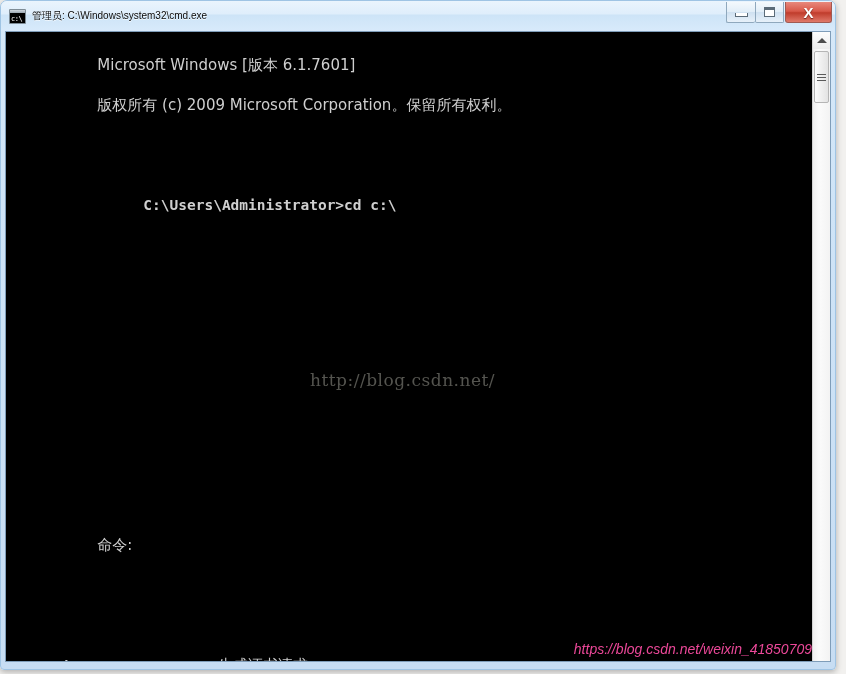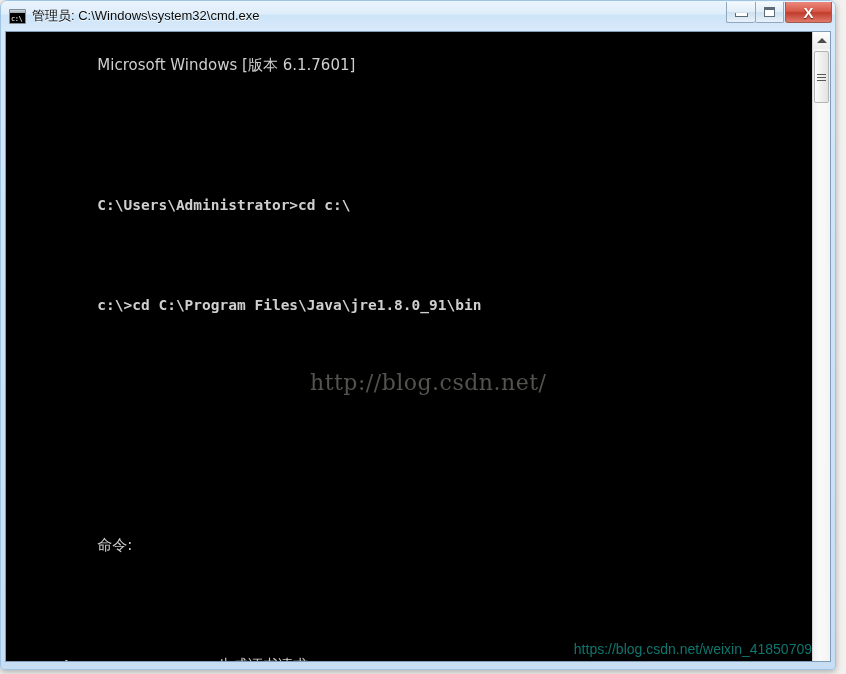--- a/index.html
+++ b/index.html
@@ -71,21 +71,21 @@
     bottom: 0px;
     font-family: "DejaVu Sans Mono", monospace;
     font-size: 7px;
     line-height: 8px;
     color: #ffffff;
     letter-spacing: -0.5px;
   }
 
   .title-text {
     font-family: "Liberation Sans", sans-serif;
-    font-size: 13px;
+    font-size: 10px;
     color: #0a0a0a;
     white-space: nowrap;
     text-shadow: 0 1px 0 rgba(255,255,255,0.85);
   }
 
   
   .winbuttons {
     position: absolute;
     right: 3px;
     top: 1px;
@@ -184,45 +184,46 @@
     font-weight: bold;
   }
   .cmdrow .desc {
     font-family: "DejaVu Sans", "Liberation Sans", sans-serif;
     font-size: 15px;
   }
   .cjk {
     font-family: "DejaVu Sans", "Liberation Sans", sans-serif;
     font-size: 15px;
   }
-  .mono-b { font-weight: bold; }
+  .mono-b { font-weight: bold; margin-left: 46px; }
 
   
   .watermark-mid {
     position: absolute;
     left: 304px;
     top: 338px;
     z-index: 3;
     font-family: "DejaVu Serif", "Liberation Serif", serif;
-    font-size: 22px;
+    font-size: 17px;
     letter-spacing: 0.5px;
     color: #54544f;
     white-space: nowrap;
     pointer-events: none;
   }
   .watermark-bottom {
     position: absolute;
     right: 0px;
     bottom: 4px;
     z-index: 3;
     font-family: "Liberation Sans", sans-serif;
     font-size: 14px;
-    color: #0f766e;
+    color: #ec4899;
     white-space: nowrap;
     pointer-events: none;
+    font-style: italic;
   }
 
   
   .scrollbar {
     flex: none;
     width: 18px;
     background: linear-gradient(to right, #f0f0f0, #fbfbfb 35%, #f3f3f3);
     border-left: 1px solid #d4d4d4;
     position: relative;
     box-sizing: border-box;
@@ -291,25 +292,25 @@
           <span class="glyph-close">X</span>
         </div>
       </div>
     </div>
 
     <div class="console-wrap">
 
       <div class="console">
         <div class="term">
           <span class="cjk">Microsoft Windows [版本 6.1.7601]</span><br>
+          <span class="cjk">版权所有 (c) 2009 Microsoft Corporation。保留所有权利。</span><br>
+          <span class="blank"></span>
+          <span class="mono-b">C:\Users\Administrator&gt;cd c:\</span><br>
+          <span class="blank"></span>
           <br>
-          <span class="blank"></span>
-          <span class="mono-b">C:\Users\Administrator&gt;cd c:\</span><br>
-          <span class="blank"></span>
-          <span class="mono-b">c:\&gt;cd C:\Program Files\Java\jre1.8.0_91\bin</span><br>
           <span class="blank"></span>
           <br>
           <br>
           <span class="blank"></span>
           <span class="cjk">命令:</span><br>
           <span class="blank"></span>
           <span id="command-rows"><span class="cmdrow"><span class="opt">  -certreq</span><span class="desc">生成证书请求</span></span></span>
           
           
         </div>

